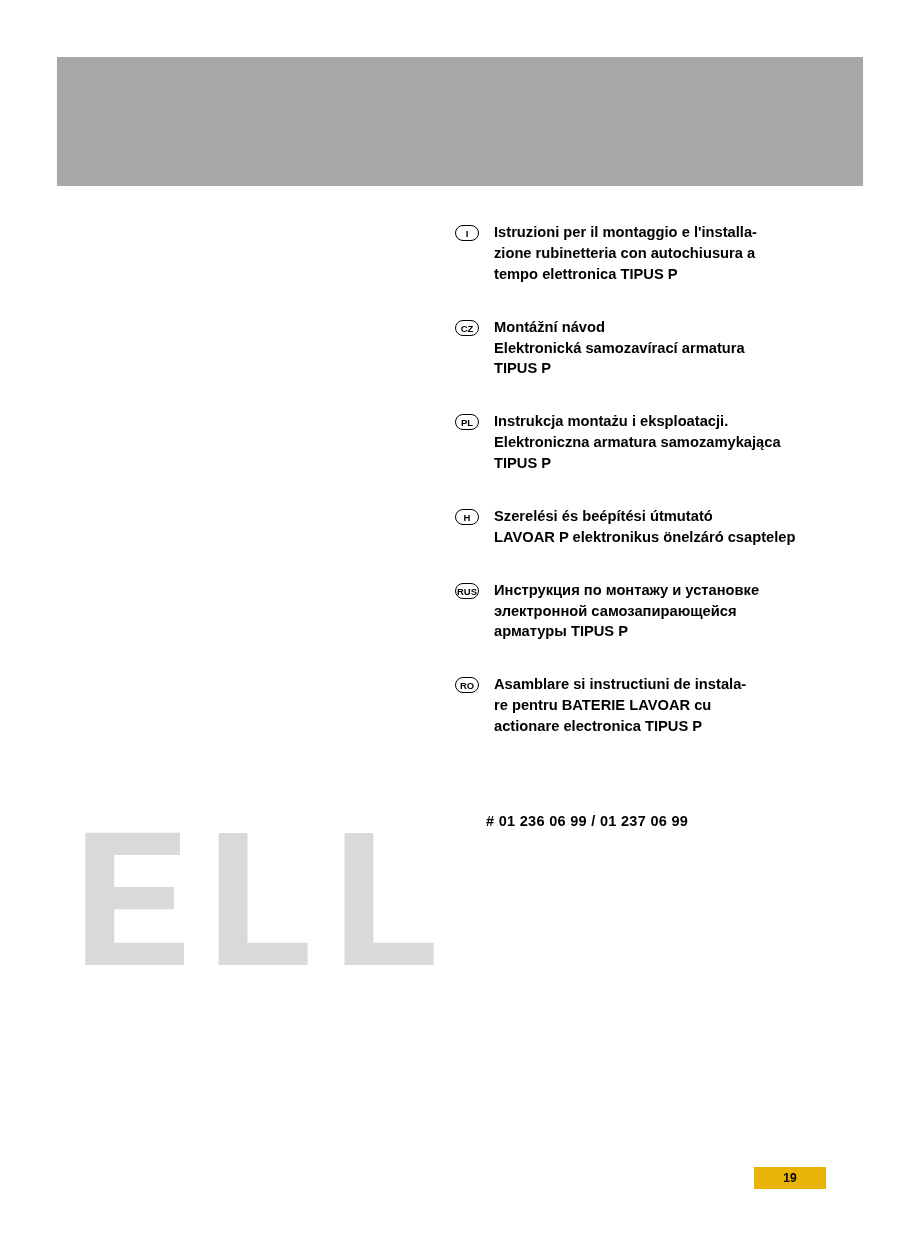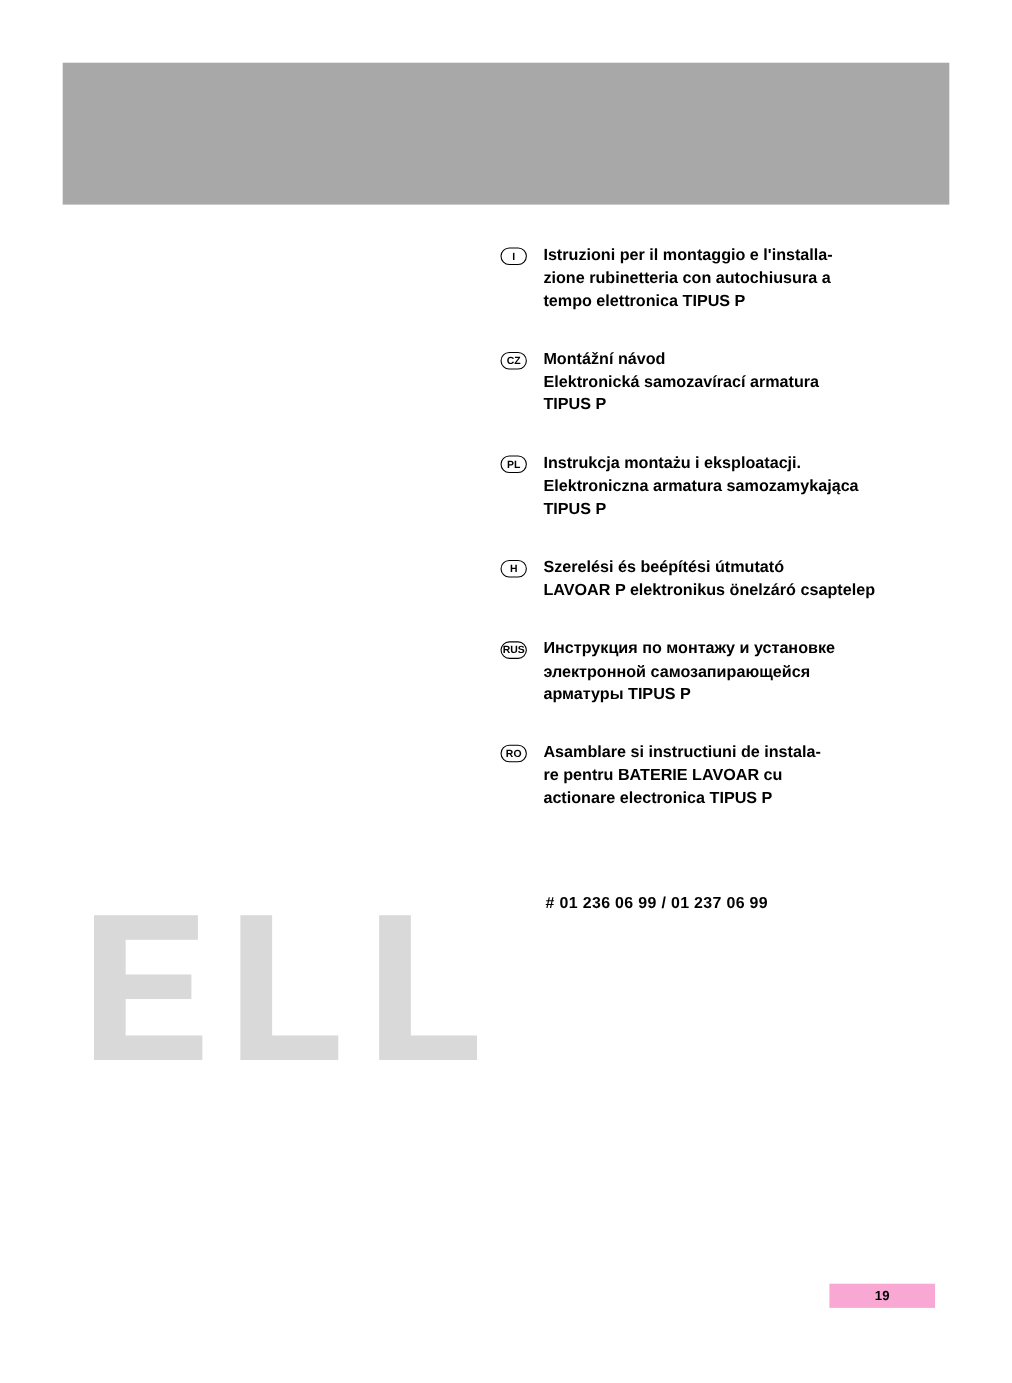--- a/index.html
+++ b/index.html
@@ -80,36 +80,36 @@
     font-weight: bold;
     line-height: 1.42;
     color: #000;
     max-width: 380px;
     white-space: pre-line;
   }
 
   
   .artnumber {
     position: absolute;
-    left: 496px;
+    left: 486px;
     top: 813px;
     font-size: 14.5px;
     font-weight: bold;
     color: #000;
     letter-spacing: 0.3px;
   }
 
   
   .page-badge {
     position: absolute;
     left: 754px;
     top: 1167px;
-    width: 96px;
+    width: 72px;
     height: 22px;
-    background: #f9a8d4;
+    background: #eab308;
     color: #000;
     font-size: 12px;
     font-weight: bold;
     display: flex;
     align-items: center;
     justify-content: center;
   }
 </style>
 </head>
 <body>

